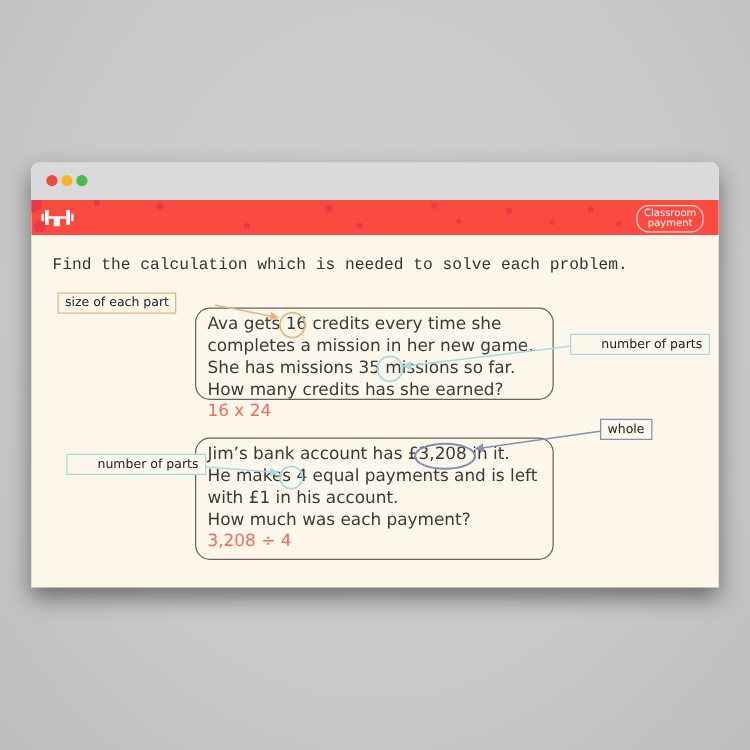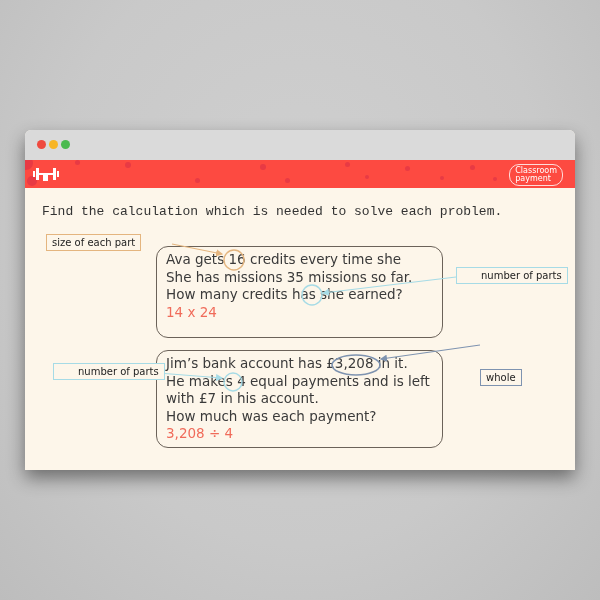--- a/index.html
+++ b/index.html
@@ -28,32 +28,32 @@
     background:#fd4a41; overflow:hidden;
   }
   .banner .spot { position:absolute; border-radius:50%; background:#e83a44; }
   .banner-icon { position:absolute; left:8px; top:6px; width:26px; height:16px; }
   .banner-title {
     position:absolute; left:43px; top:4px; color:#fff;
     font-size:16px; letter-spacing:0.2px;
   }
   .brand {
     position:absolute; right:12px; top:4px; color:#fff; font-size:8px;
-    line-height:8px; border:1px solid rgba(255,255,255,0.8);
+    line-height:8px; text-align:center; border:1px solid rgba(255,255,255,0.8);
     border-radius:10px; padding:2px 5px;
   }
   .instruction {
     position:absolute; left:17px; top:74px; font-size:13px; color:#333;font-family:Liberation Mono, monospace;
   }
   .qbox {
     position:absolute; left:131px; width:287px; border:1.3px solid #6b6259;
     border-radius:12px; padding:4px 0 4px 9px; font-size:13.5px;
     line-height:17.5px; color:#3a3a3a; box-sizing:border-box;
   }
-  .qbox.one { top:116px; height:92px; }
+  .qbox.one { top:116px; height:74px; }
   .qbox.two { top:220px; height:98px; }
   .answer { color:#f06b5a; }
   .circle-num { position:relative; display:inline-block; }
   .label {
     position:absolute; background:#fdf6ea; font-size:10px; color:#222;
     padding:2px 5px; box-sizing:border-box; white-space:nowrap;
   }
   .label.tan { border:1.5px solid #e4b57f; }
   .label.blue { border:1.5px solid #a6dbe6;padding-left:24px; }
   .label.slate { border:1.5px solid #7e93b0; }
@@ -96,35 +96,36 @@
       <div>payment</div>
     </div>
   </div>
 
   <div class="instruction">Find the calculation which is needed to solve each problem.</div>
 
   <div class="qbox one">
     <div>
       <span>Ava gets </span><span class="circle-num">16</span><span> credits every time she</span>
     </div>
+    <div>completes a mission in her new game.</div>
     <div>
       <span>She has missions </span><span class="circle-num">35</span><span> missions so far.</span>
     </div>
     <div>How many credits has she earned?</div>
-    <div class="answer">14 x 24</div>
+    <div class="answer">16 x 24</div>
   </div>
 
   <div class="qbox two">
     <div>
       <span>Jim’s bank account has </span><span class="circle-num">£3,208</span><span> in it.</span>
     </div>
     <div>
       <span>He makes </span><span class="circle-num">4</span><span> equal payments and is left</span>
     </div>
-    <div>with £7 in his account.</div>
+    <div>with £1 in his account.</div>
     <div>How much was each payment?</div>
     <div class="answer">3,208 ÷ 4</div>
   </div>
 
   <svg class="arrows" viewBox="0 0 550 340">
     <defs>
       <marker id="mt" markerWidth="6" markerHeight="6" refX="5" refY="3" orient="auto">
           <path d="M0,0 L6,3 L0,6 z" fill="#e4b57f"></path>
         </marker>
       <marker id="mb" markerWidth="6" markerHeight="6" refX="5" refY="3" orient="auto">
@@ -144,15 +145,15 @@
     <ellipse cx="208" cy="252" rx="9" ry="9" fill="none" stroke="#a6dbe6" stroke-width="1.4"></ellipse>
 
     <line x1="147" y1="114" x2="197" y2="124" stroke="#e4b57f" stroke-width="1.2" marker-end="url(#mt)"></line>
     <line x1="431" y1="147" x2="298" y2="163" stroke="#a6dbe6" stroke-width="1.2" marker-end="url(#mb)"></line>
     <line x1="455" y1="215" x2="356" y2="229" stroke="#7e93b0" stroke-width="1.2" marker-end="url(#ms)"></line>
     <line x1="133" y1="243" x2="197" y2="248" stroke="#a6dbe6" stroke-width="1.2" marker-end="url(#mb)"></line>
   </svg>
 
   <div class="label tan" style="left:21px;top:104px;">size of each part</div>
   <div class="label blue" style="left:431px;top:137px;">number of parts</div>
-  <div class="label slate" style="left:455px;top:205px;margin-top:34px;">whole</div>
+  <div class="label slate" style="left:455px;top:205px;">whole</div>
   <div class="label blue" style="left:28px;top:233px;">number of parts</div>
 </div>
 
 </body></html>

